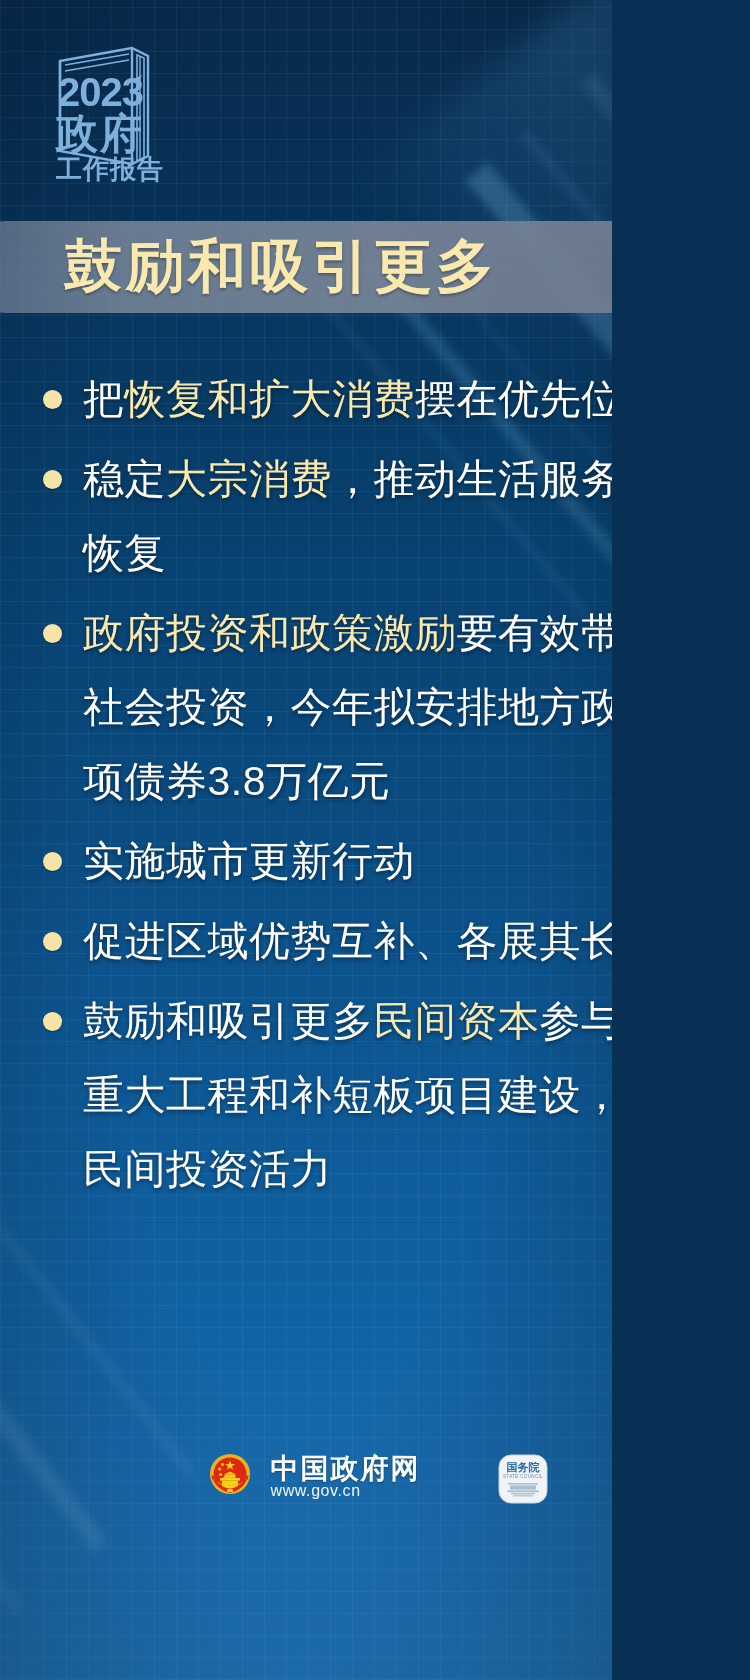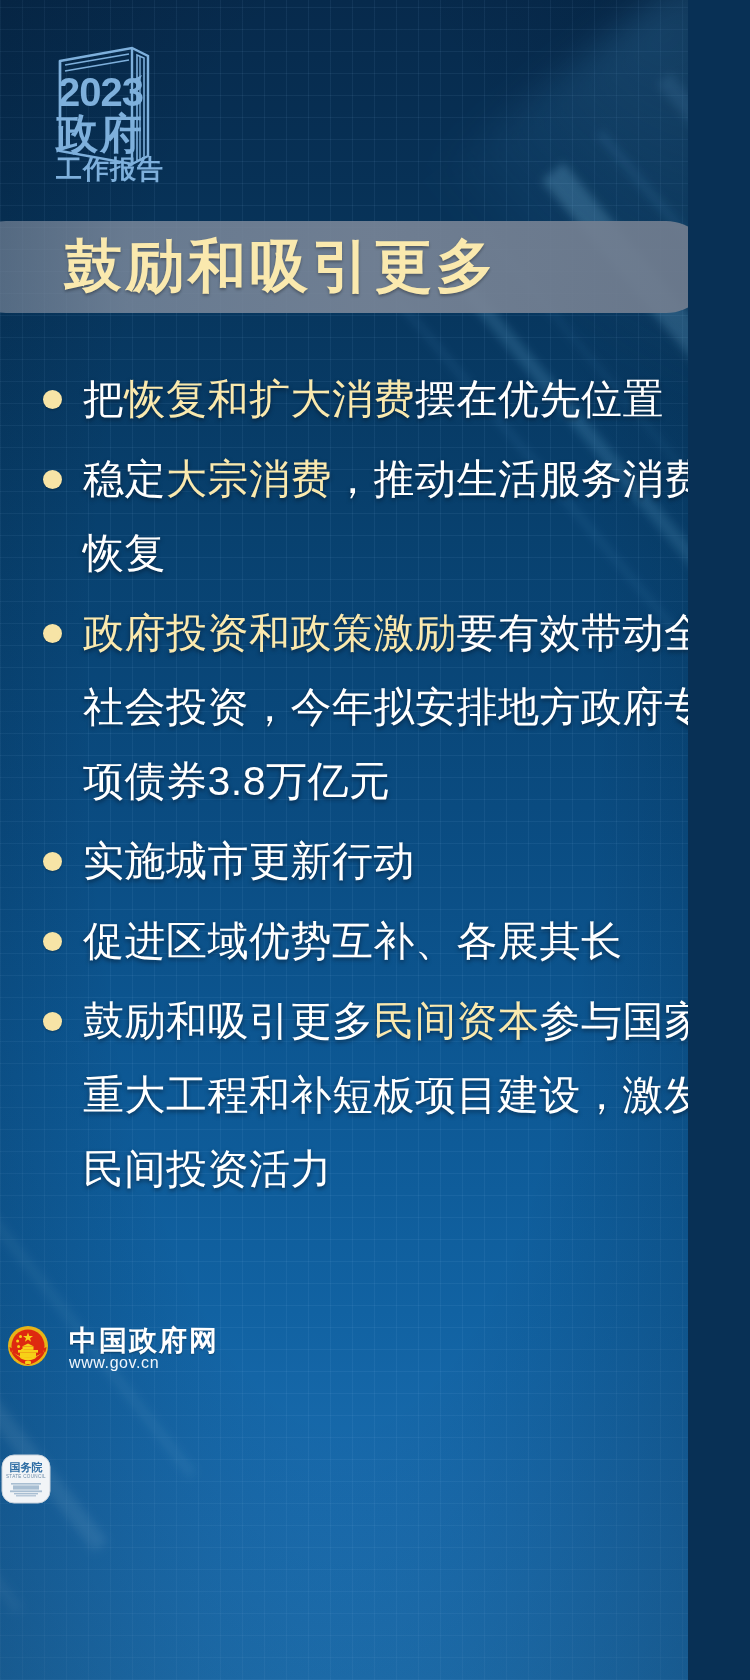--- a/index.html
+++ b/index.html
@@ -2,21 +2,21 @@
 <html><head>
 <meta charset="utf-8">
 <style>
   html,body{margin:0;padding:0;}
   body{
     width:750px;height:1680px;overflow:hidden;
     font-family:"Liberation Sans","DejaVu Sans",sans-serif;
     background:#083055;
   }
   .poster{
-    position:relative;width:688px;height:1680px;overflow:hidden;
+    position:relative;width:612px;height:1680px;overflow:hidden;
     background:linear-gradient(180deg,
       #072a4c 0%,
       #073359 14%,
       #08416f 32%,
       #0a4b80 48%,
       #0d5894 64%,
       #1162a2 78%,
       #1a6cae 90%,
       #1f74b6 100%);
   }
@@ -106,21 +106,21 @@
   .line{
     font-size:41px;line-height:74px;color:#FFFFFF;font-weight:normal;
     text-shadow:0 2px 4px rgba(0,12,28,.55);
     letter-spacing:.5px;
   }
   .hl{color:#FAE9AE;}
 
   
   .footer{
     position:absolute;left:0;bottom:175px;width:750px;
-    display:flex;align-items:flex-start;justify-content:center;gap:76px;flex-direction:column;
+    display:flex;align-items:flex-end;justify-content:center;gap:76px;
   }
   .brand{display:flex;align-items:center;gap:13px;}
   .brand-txt{display:flex;flex-direction:column;line-height:1;}
   .brand-cn{
     font-size:28px;font-weight:bold;color:#FFFFFF;letter-spacing:2px;
     text-shadow:0 1px 2px rgba(0,0,0,.35);
   }
   .brand-en{
     font-size:16px;color:#F0F6FC;letter-spacing:.6px;
   }

